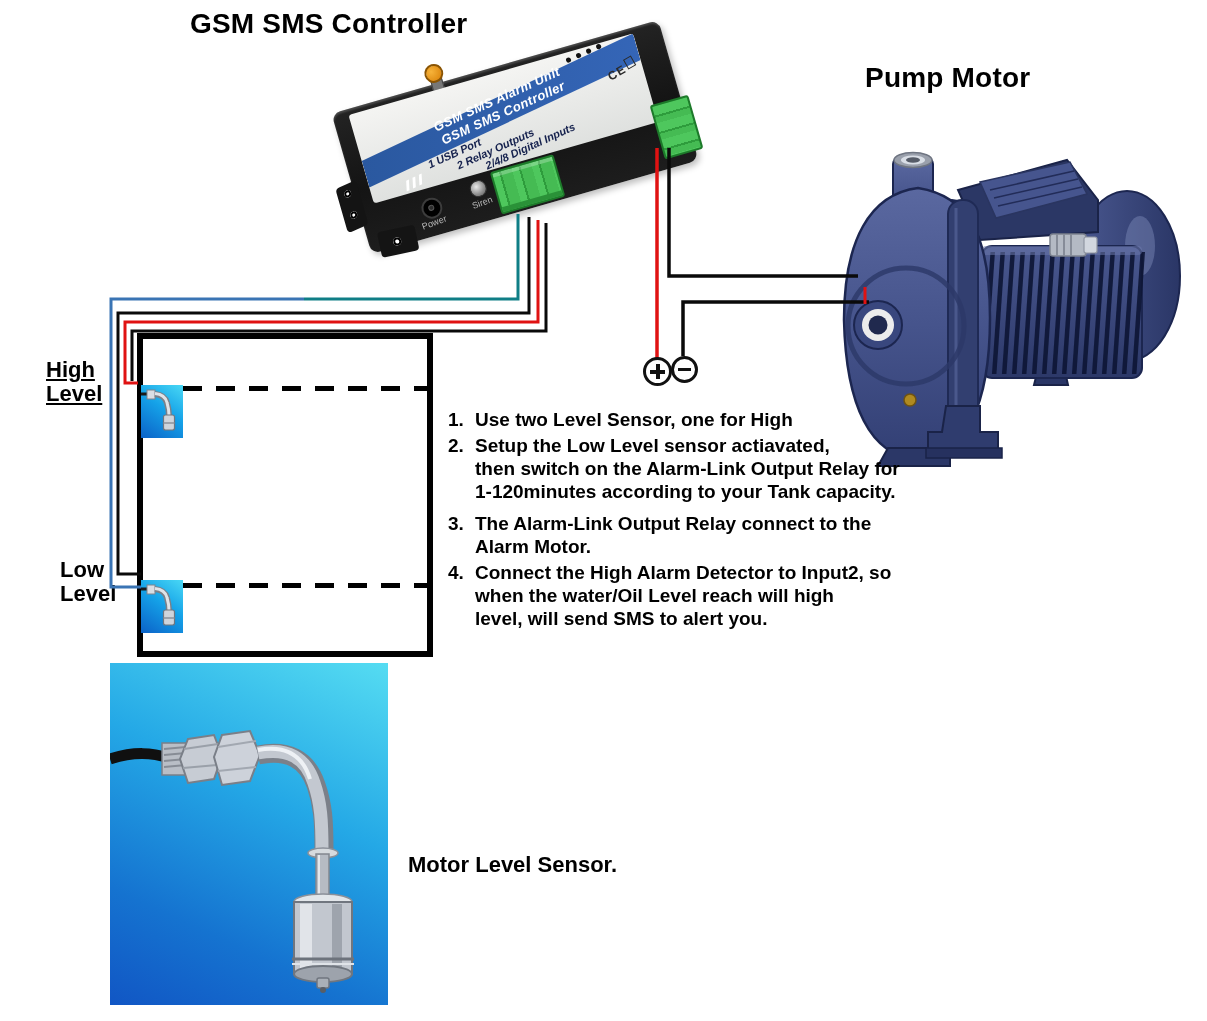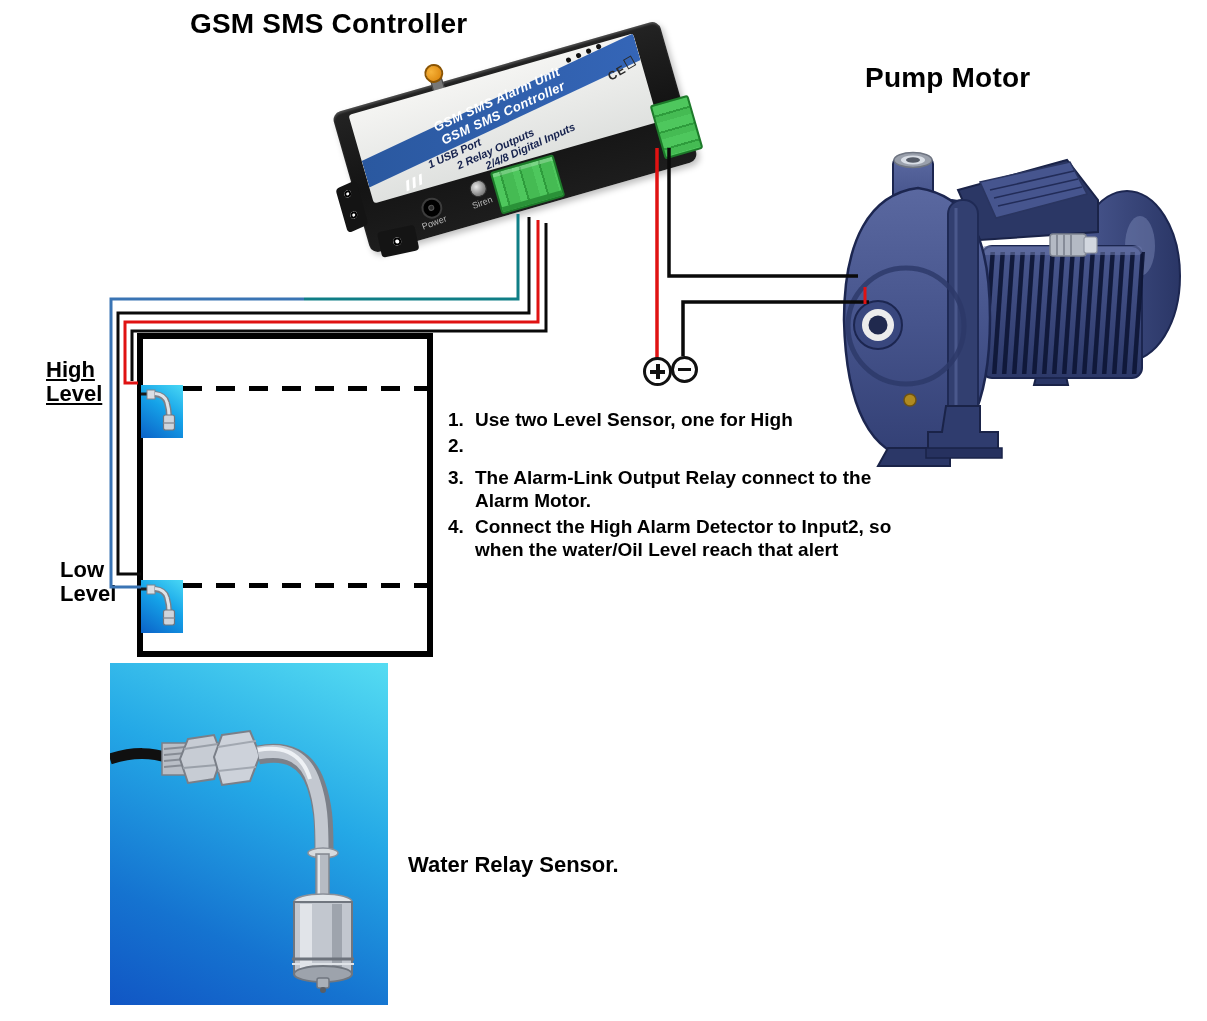--- a/index.html
+++ b/index.html
@@ -290,33 +290,39 @@
 
   <div class="instructions">
     <div class="instr" id="instr-1">
       <div class="num">1.</div>
       <div class="lines">
         <div>Use two Level Sensor, one for High</div>
       </div>
     </div>
     <div class="instr" id="instr-2">
       <div class="num">2.</div>
+      <div class="lines">
+        <div>Setup the Low Level sensor actiavated,</div>
+        <div>then switch on the Alarm-Link Output Relay for</div>
+        <div>1-120minutes according to your Tank capacity.</div>
+      </div>
     </div>
     <div class="instr" id="instr-3">
       <div class="num">3.</div>
       <div class="lines">
         <div>The Alarm-Link Output Relay connect to the</div>
         <div>Alarm Motor.</div>
       </div>
     </div>
     <div class="instr" id="instr-4">
       <div class="num">4.</div>
       <div class="lines">
         <div>Connect the High Alarm Detector to Input2, so</div>
-        <div>when the water/Oil Level reach that alert</div>
+        <div>when the water/Oil Level reach will high</div>
+        <div>level, will send SMS to alert you.</div>
       </div>
     </div>
   </div>
 
   <div class="sensor-photo">
     <svg width="278" height="342" viewBox="0 0 278 342">
 
       <path d="M0,96 C25,88 42,90 60,95" fill="none" stroke="#101010" stroke-width="11"></path>
 
       <rect x="52" y="80" width="26" height="32" fill="#b9bec6" stroke="#7a7f88" stroke-width="1.5"></rect>
@@ -345,15 +351,15 @@
       <rect x="184" y="239" width="58" height="72" fill="#c2c7cf" stroke="#70767f" stroke-width="2"></rect>
       <rect x="190" y="241" width="12" height="68" fill="#e8ebef" opacity=".8"></rect>
       <rect x="222" y="241" width="10" height="68" fill="#8f959e" opacity=".7"></rect>
       <line x1="182" y1="296" x2="244" y2="296" stroke="#6d737c" stroke-width="3"></line>
       <line x1="182" y1="301" x2="244" y2="301" stroke="#dfe3e8" stroke-width="2"></line>
       <ellipse cx="213" cy="311" rx="29" ry="8" fill="#9da3ac" stroke="#70767f" stroke-width="2"></ellipse>
       <rect x="207" y="315" width="12" height="10" rx="2" fill="#aab0b8" stroke="#70767f" stroke-width="1.5"></rect>
       <circle cx="213" cy="327" r="3" fill="#585e66"></circle>
     </svg>
   </div>
-  <div id="water-label">Water Relay Sensor.</div>
+  <div id="water-label">Motor Level Sensor.</div>
 
 </div>
 
 </body></html>

